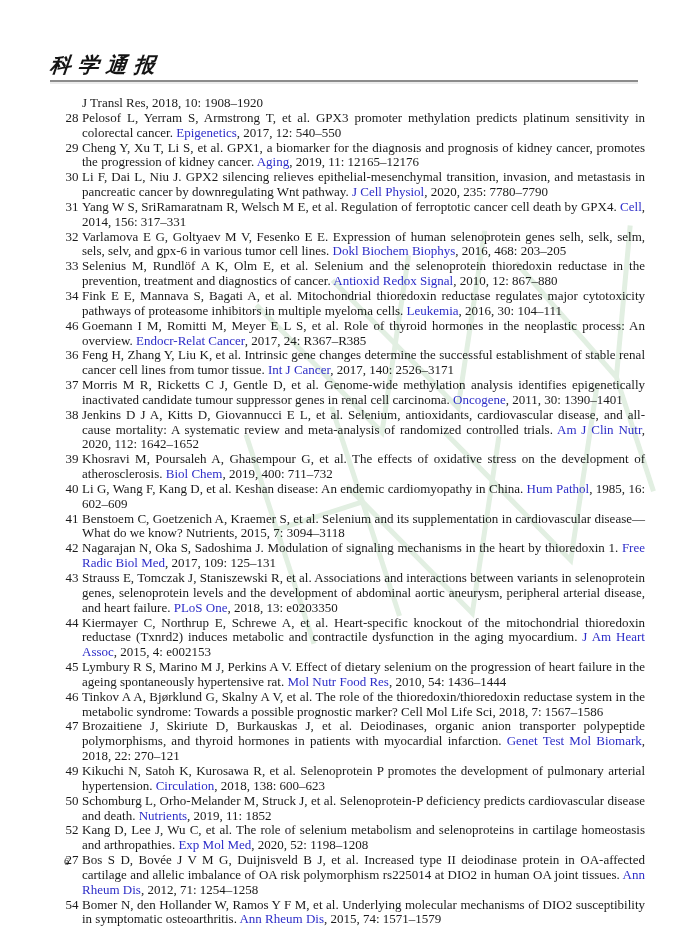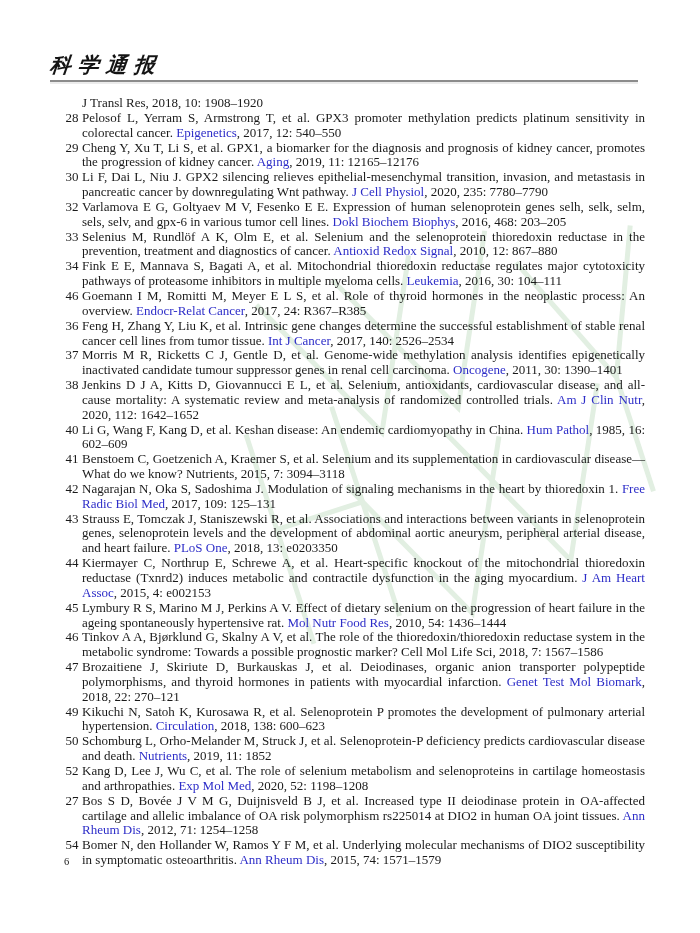--- a/index.html
+++ b/index.html
@@ -91,20 +91,24 @@
     <div class="ref">
       <span class="ref-num">29</span>
       <span class="ref-body"><span>Cheng Y, Xu T, Li S, et al. GPX1, a biomarker for the diagnosis and prognosis of kidney cancer, promotes the progression of kidney cancer. </span><span class="lnk">Aging</span><span>, 2019, 11: 12165–12176</span></span>
     </div>
 
     <div class="ref">
       <span class="ref-num">30</span>
       <span class="ref-body"><span>Li F, Dai L, Niu J. GPX2 silencing relieves epithelial-mesenchymal transition, invasion, and metastasis in pancreatic cancer by downregulating Wnt pathway. </span><span class="lnk">J Cell Physiol</span><span>, 2020, 235: 7780–7790</span></span>
     </div>
 
+    <div class="ref">
+      <span class="ref-num">31</span>
+      <span class="ref-body"><span>Yang W S, SriRamaratnam R, Welsch M E, et al. Regulation of ferroptotic cancer cell death by GPX4. </span><span class="lnk">Cell</span><span>, 2014, 156: 317–331</span></span>
+    </div>
 
     <div class="ref">
       <span class="ref-num">32</span>
       <span class="ref-body"><span>Varlamova E G, Goltyaev M V, Fesenko E E. Expression of human selenoprotein genes </span><span class="it">selh</span><span>, </span><span class="it">selk</span><span>, </span><span class="it">selm</span><span>, </span><span class="it">sels</span><span>, </span><span class="it">selv</span><span>, and </span><span class="it">gpx-6</span><span> in various tumor cell lines. </span><span class="lnk">Dokl Biochem Biophys</span><span>, 2016, 468: 203–205</span></span>
     </div>
 
     <div class="ref">
       <span class="ref-num">33</span>
       <span class="ref-body"><span>Selenius M, Rundlöf A K, Olm E, et al. Selenium and the selenoprotein thioredoxin reductase in the prevention, treatment and diagnostics of cancer. </span><span class="lnk">Antioxid Redox Signal</span><span>, 2010, 12: 867–880</span></span>
     </div>
@@ -114,33 +118,37 @@
       <span class="ref-body"><span>Fink E E, Mannava S, Bagati A, et al. Mitochondrial thioredoxin reductase regulates major cytotoxicity pathways of proteasome inhibitors in multiple myeloma cells. </span><span class="lnk">Leukemia</span><span>, 2016, 30: 104–111</span></span>
     </div>
 
     <div class="ref">
       <span class="ref-num">46</span>
       <span class="ref-body"><span>Goemann I M, Romitti M, Meyer E L S, et al. Role of thyroid hormones in the neoplastic process: An overview. </span><span class="lnk">Endocr-Relat Cancer</span><span>, 2017, 24: R367–R385</span></span>
     </div>
 
     <div class="ref">
       <span class="ref-num">36</span>
-      <span class="ref-body"><span>Feng H, Zhang Y, Liu K, et al. Intrinsic gene changes determine the successful establishment of stable renal cancer cell lines from tumor tissue. </span><span class="lnk">Int J Cancer</span><span>, 2017, 140: 2526–2534</span></span>
+      <span class="ref-body"><span>Feng H, Zhang Y, Liu K, et al. Intrinsic gene changes determine the successful establishment of stable renal cancer cell lines from tumor tissue. </span><span class="lnk">Int J Cancer</span><span>, 2017, 140: 2526–3171</span></span>
     </div>
 
     <div class="ref">
       <span class="ref-num">37</span>
       <span class="ref-body"><span>Morris M R, Ricketts C J, Gentle D, et al. Genome-wide methylation analysis identifies epigenetically inactivated candidate tumour suppressor genes in renal cell carcinoma. </span><span class="lnk">Oncogene</span><span>, 2011, 30: 1390–1401</span></span>
     </div>
 
     <div class="ref">
       <span class="ref-num">38</span>
       <span class="ref-body"><span>Jenkins D J A, Kitts D, Giovannucci E L, et al. Selenium, antioxidants, cardiovascular disease, and all-cause mortality: A systematic review and meta-analysis of randomized controlled trials. </span><span class="lnk">Am J Clin Nutr</span><span>, 2020, 112: 1642–1652</span></span>
     </div>
 
+    <div class="ref">
+      <span class="ref-num">39</span>
+      <span class="ref-body"><span>Khosravi M, Poursaleh A, Ghasempour G, et al. The effects of oxidative stress on the development of atherosclerosis. </span><span class="lnk">Biol Chem</span><span>, 2019, 400: 711–732</span></span>
+    </div>
 
     <div class="ref">
       <span class="ref-num">40</span>
       <span class="ref-body"><span>Li G, Wang F, Kang D, et al. Keshan disease: An endemic cardiomyopathy in China. </span><span class="lnk">Hum Pathol</span><span>, 1985, 16: 602–609</span></span>
     </div>
 
     <div class="ref">
       <span class="ref-num">41</span>
       <span class="ref-body"><span>Benstoem C, Goetzenich A, Kraemer S, et al. Selenium and its supplementation in cardiovascular disease—What do we know? Nutrients, 2015, 7: 3094–3118</span></span>
     </div>

